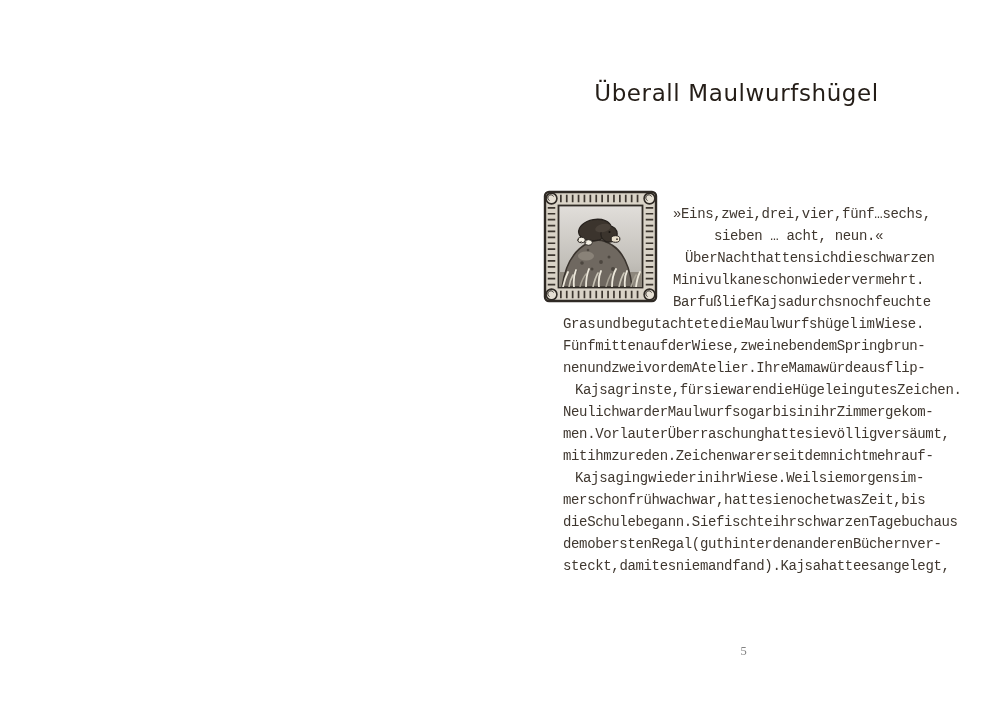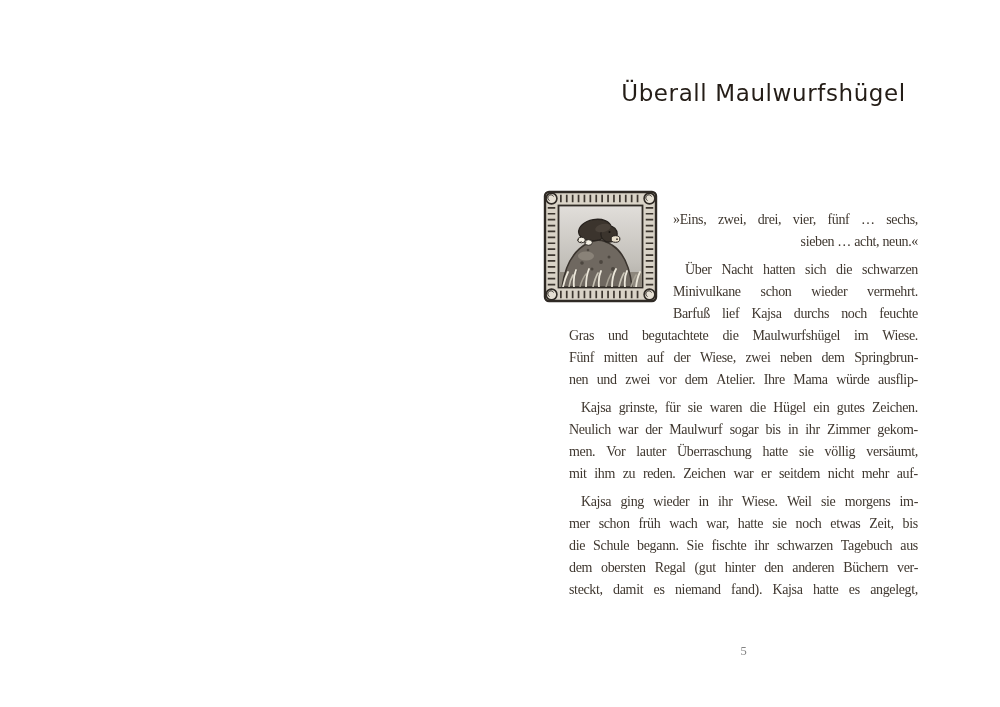--- a/index.html
+++ b/index.html
@@ -10,21 +10,21 @@
   }
   .book-page {
     position: relative;
     width: 1000px;
     height: 707px;
     background: #ffffff;
     overflow: hidden;
   }
   .chapter-title {
     position: absolute;
-    left: 583px;
+    left: 556px;
     top: 80px;
     width: 361px;
     margin: 0;
     text-align: center;
     font-family: "DejaVu Sans", "Liberation Sans", sans-serif;
     font-weight: 400;
     font-size: 23px;
     line-height: 26px;
     letter-spacing: 0.6px;
     color: #241d17;
@@ -45,31 +45,31 @@
     letter-spacing: -0.35px;
     line-height: 22px;
     color: #3f372f;
   }
   .float-spacer {
     float: left;
     width: 96px;
     height: 110px;
     margin-right: 14px;
   }
-  .para { margin: 6px; padding: 0; }
+  .para { margin: 0; padding: 0; font-family: Liberation Mono, monospace; }
   .line {
     height: 22px;
     overflow: visible;
     white-space: nowrap;
   }
   .line.just {
     display: flex;
     justify-content: space-between;
   }
-  .line.plain { text-align: right; }
+  .line.plain { text-align: center; }
   .line.indent { padding-left: 12px; text-align: right; }
   .page-number {
     position: absolute;
     left: 563px;
     top: 644px;
     width: 361px;
     text-align: center;
     font-size: 12.5px;
     color: #828282;
   }

